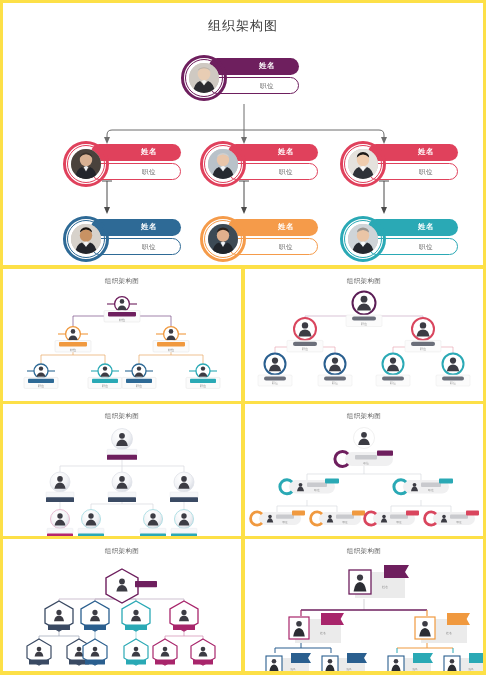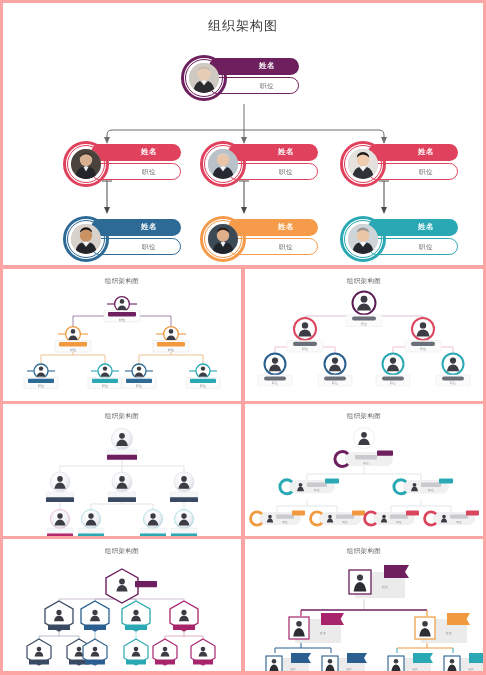--- a/index.html
+++ b/index.html
@@ -11,21 +11,21 @@
     width: 486px;
     height: 675px;
     overflow: hidden;
     font-family: "DejaVu Sans", "Liberation Sans", sans-serif;
   }
 
   .page {
     position: relative;
     width: 486px;
     height: 675px;
-    background: #fca5a5;
+    background: #fde047;
     box-sizing: border-box;
   }
 
   
   .hero {
     position: absolute;
     left: 3px;
     top: 3px;
     width: 480px;
     height: 262px;

